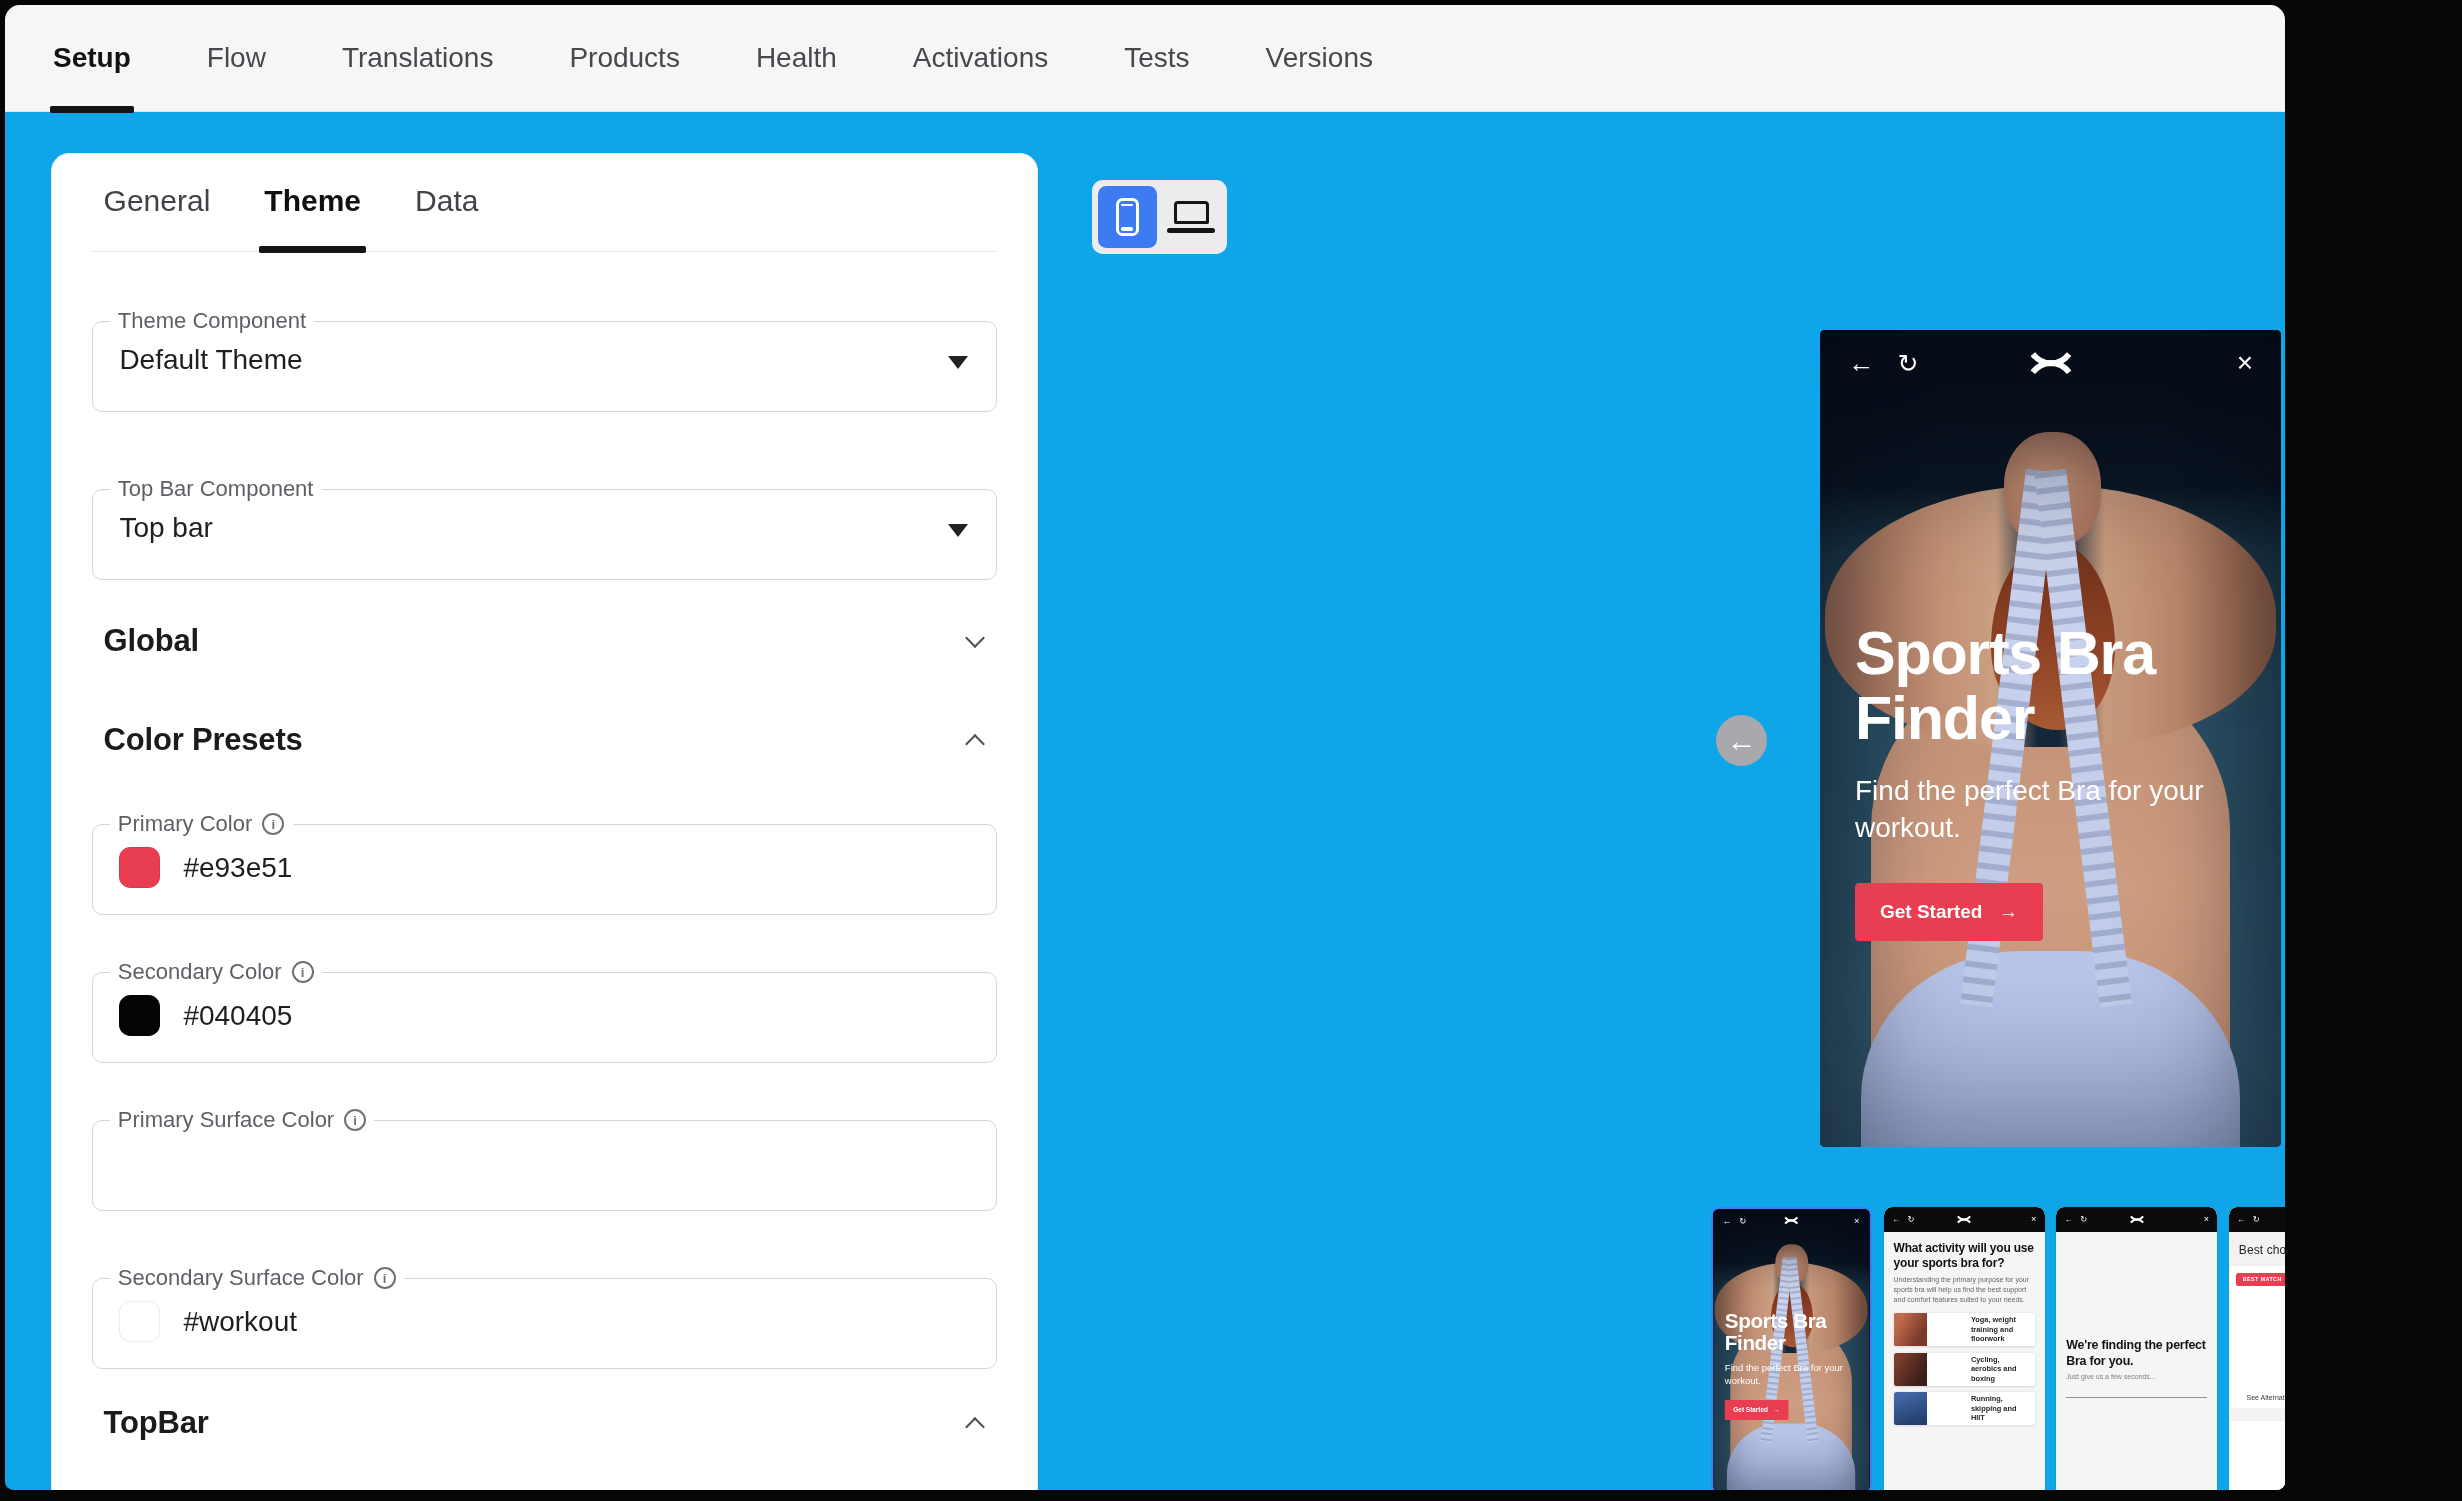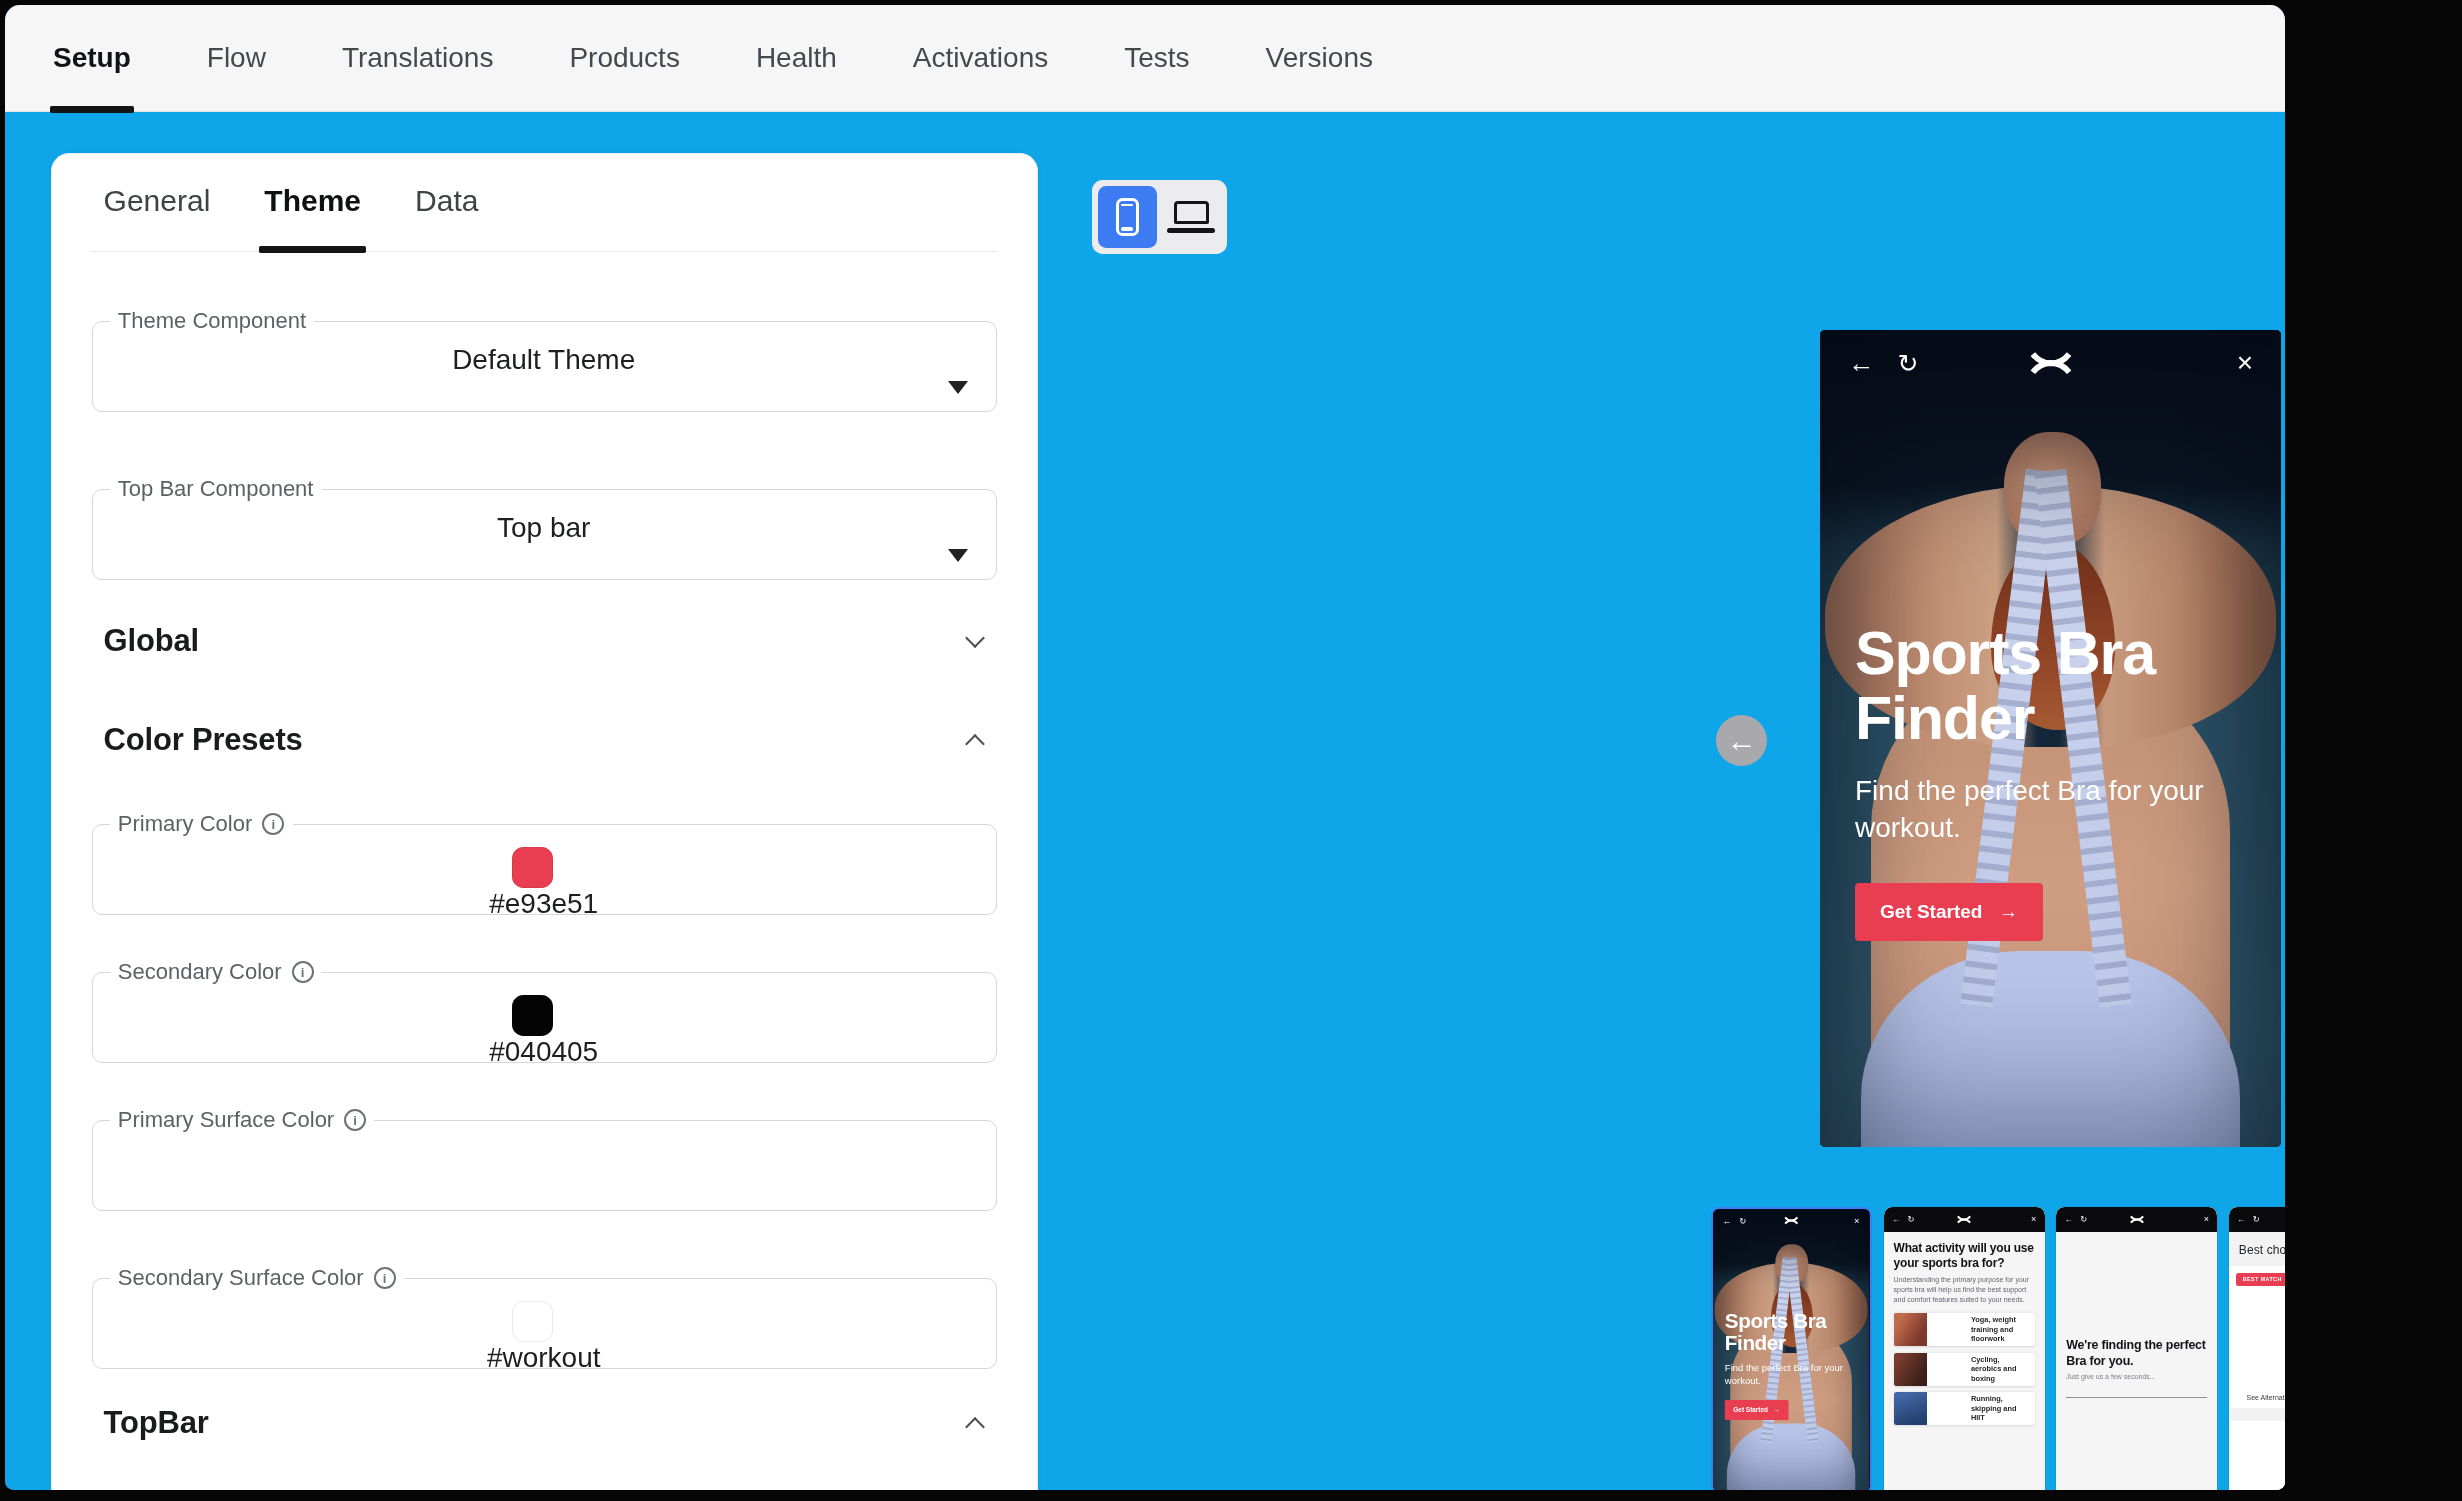--- a/index.html
+++ b/index.html
@@ -30,21 +30,21 @@
   .ptab.active { color:#0f1012; font-weight:700; }
   .ptab.active::after { content:''; position:absolute; left:-5px; right:-5px; bottom:-1.7px;
           height:6.6px; background:#141414; border-radius:1.7px; }
 
   fieldset.field { border:1.7px solid #d6d6da; border-radius:10px; height:104px; width:100%; }
   legend.flabel { margin-left:16.5px; padding:0 8.3px; font-size:22px; color:#5d6166;
                   display:flex; align-items:center; gap:10px; }
   .info-ic { width:22px; height:22px; border:2.1px solid #6e7277; border-radius:50%;
              display:inline-flex; align-items:center; justify-content:center;
              font-size:13.2px; color:#6e7277; font-weight:700; cursor:pointer; }
-  .frow { display:flex; align-items:center; padding:10px 28px 0 26.4px;flex-direction:column; }
+  .frow { display:flex; align-items:center; padding:10px 28px 0 26.4px; }
   .fvalue { font-size:28px; color:#1d1e20; }
   .caret { margin-left:auto; width:0; height:0; border-left:10px solid transparent;
            border-right:10px solid transparent; border-top:13.2px solid #202124; margin-top:5px; }
   .swatch { width:41px; height:41px; border-radius:11.6px; margin-right:23px;
             box-shadow:inset 0 0 0 0.8px rgba(0,0,0,.10); cursor:pointer; }
 
   .sec-header { display:flex; align-items:center; justify-content:space-between;
                 padding:0 6.6px 0 11.6px; cursor:pointer; }
   .sec-title { font-size:31px; font-weight:700; color:#1a1b1d; letter-spacing:-0.2px; }
   .chev { width:14px; height:14px; border-right:2.9px solid #4b4f54;

